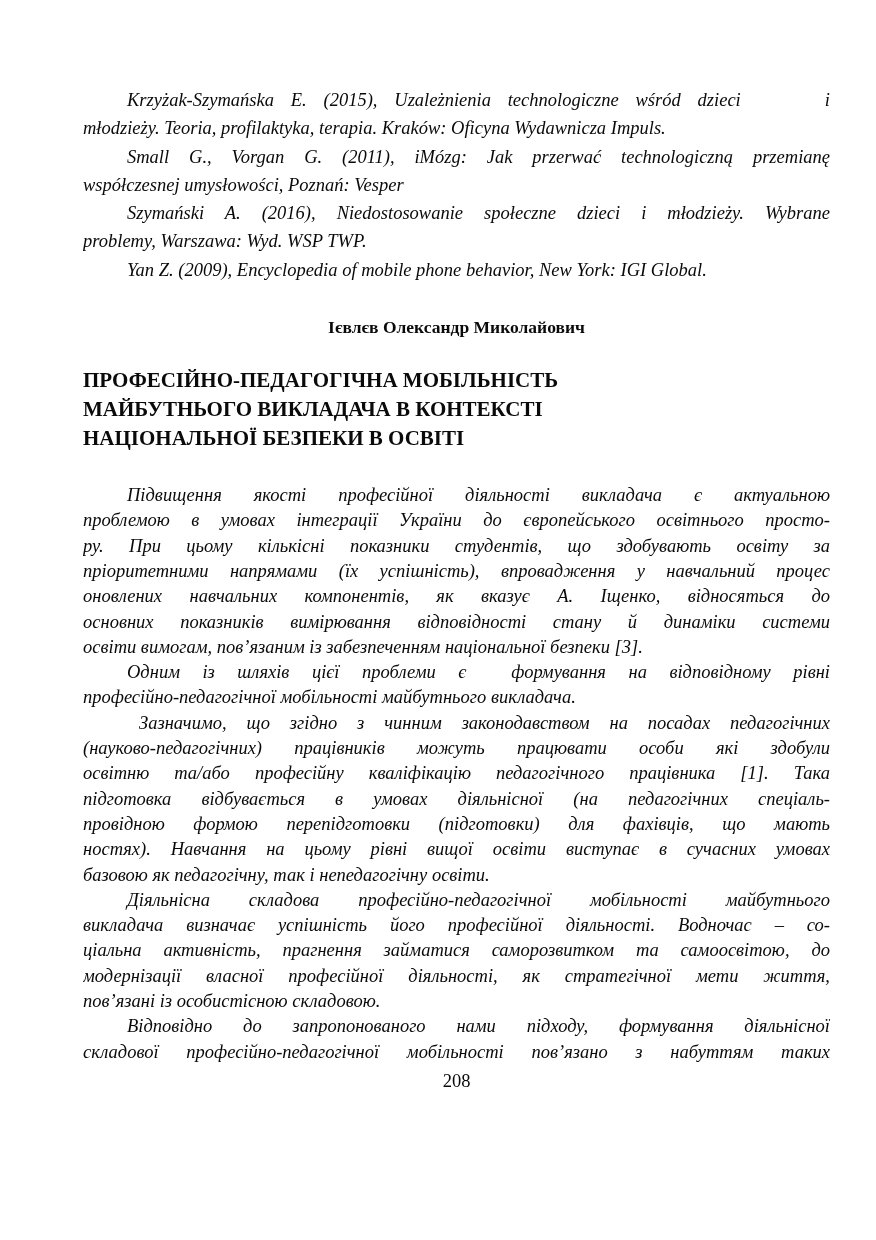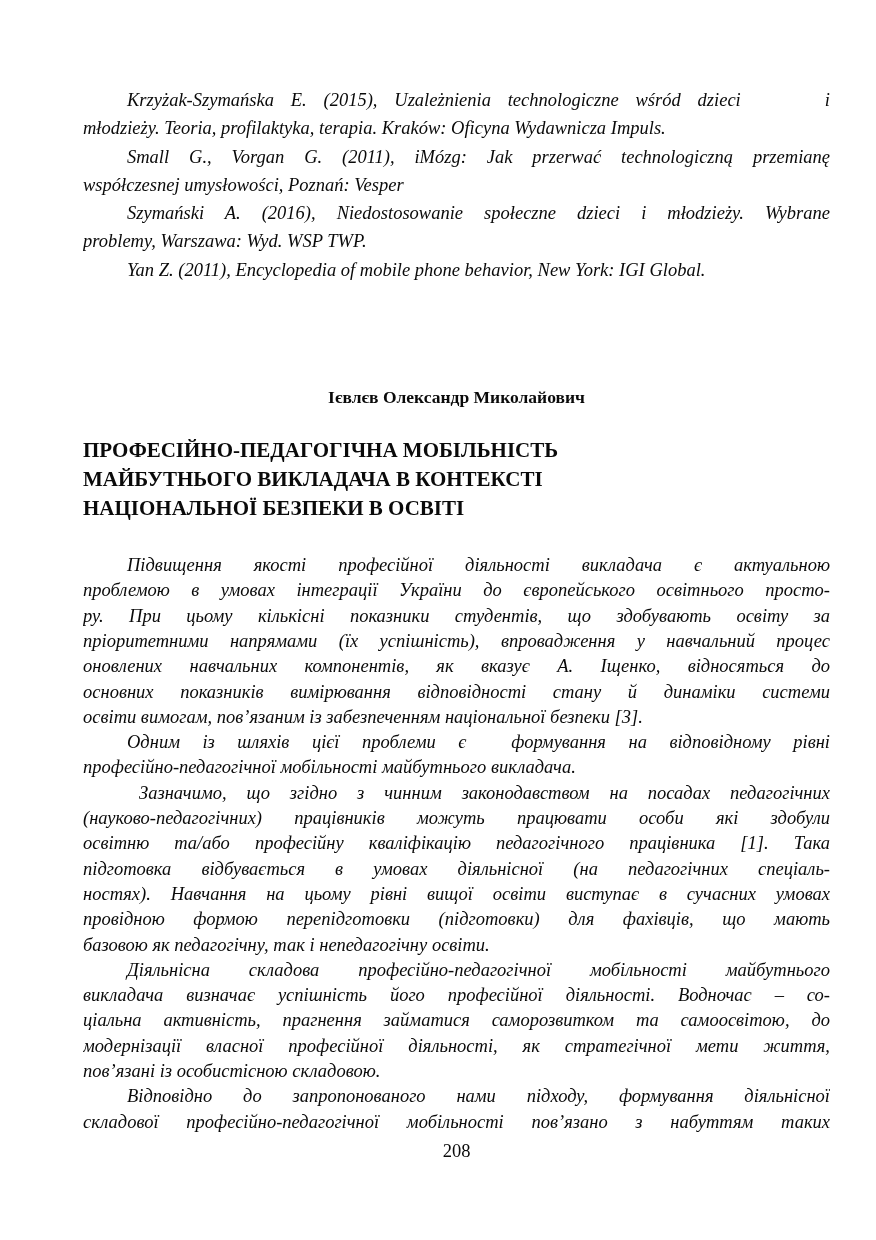--- a/index.html
+++ b/index.html
@@ -22,21 +22,21 @@
     text-align-last: justify;
     white-space: nowrap;       
     overflow: hidden;
     font-style: italic;
   }
   .ln { white-space: normal; } 
   .ln.ind { text-indent: 44px; }
   .ln.ind2 { text-indent: 56px; }
   .ln.lst { text-align-last: left; }
   .author {
-    margin-top: 100px;
+    margin-top: 30px;
     text-align: center;
     font-weight: bold;
     font-size: 17.5px;
     line-height: 26px;
   }
   .title {
     margin-top: 26px;
     font-weight: bold;
     font-size: 21px;
     line-height: 29px;
@@ -60,21 +60,21 @@
       </div>
       <div class="ref">
         <div class="ln ind">Small G., Vorgan G. (2011), iMózg: Jak przerwać technologiczną przemianę</div>
         <div class="ln lst">współczesnej umysłowości, Poznań: Vesper</div>
       </div>
       <div class="ref gap">
         <div class="ln ind">Szymański A. (2016), Niedostosowanie społeczne dzieci i młodzieży. Wybrane</div>
         <div class="ln lst">problemy, Warszawa: Wyd. WSP TWP.</div>
       </div>
       <div class="ref">
-        <div class="ln ind lst">Yan Z. (2011), Encyclopedia of mobile phone behavior, New York: IGI Global.</div>
+        <div class="ln ind lst">Yan Z. (2009), Encyclopedia of mobile phone behavior, New York: IGI Global.</div>
       </div>
     </div>
   <div class="author">Ієвлєв Олександр Миколайович</div>
   <div class="title">
       <div>ПРОФЕСІЙНО-ПЕДАГОГІЧНА МОБІЛЬНІСТЬ</div>
       <div>МАЙБУТНЬОГО ВИКЛАДАЧА В КОНТЕКСТІ</div>
       <div>НАЦІОНАЛЬНОЇ БЕЗПЕКИ В ОСВІТІ</div>
     </div>
   <div class="body-text">
       <div class="para">
@@ -88,22 +88,22 @@
       </div>
       <div class="para">
         <div class="ln ind">Одним із шляхів цієї проблеми є &nbsp;формування на відповідному рівні</div>
         <div class="ln lst">професійно-педагогічної мобільності майбутнього викладача.</div>
       </div>
       <div class="para">
         <div class="ln ind2">Зазначимо, що згідно з чинним законодавством на посадах педагогічних</div>
         <div class="ln">(науково-педагогічних) працівників можуть працювати особи які здобули</div>
         <div class="ln">освітню та/або професійну кваліфікацію педагогічного працівника [1]. Така</div>
         <div class="ln">підготовка відбувається в умовах діяльнісної (на педагогічних спеціаль-</div>
+        <div class="ln">провідною формою перепідготовки (підготовки) для фахівців, що мають</div>
         <div class="ln">ностях). Навчання на цьому рівні вищої освіти виступає в сучасних умовах</div>
-        <div class="ln">провідною формою перепідготовки (підготовки) для фахівців, що мають</div>
         <div class="ln lst">базовою як педагогічну, так і непедагогічну освіти.</div>
       </div>
       <div class="para">
         <div class="ln ind">Діяльнісна складова професійно-педагогічної мобільності майбутнього</div>
         <div class="ln">викладача визначає успішність його професійної діяльності. Водночас – со-</div>
         <div class="ln">ціальна активність, прагнення займатися саморозвитком та самоосвітою, до</div>
         <div class="ln">модернізації власної професійної діяльності, як стратегічної мети життя,</div>
         <div class="ln lst">пов’язані із особистісною складовою.</div>
       </div>
       <div class="para">

